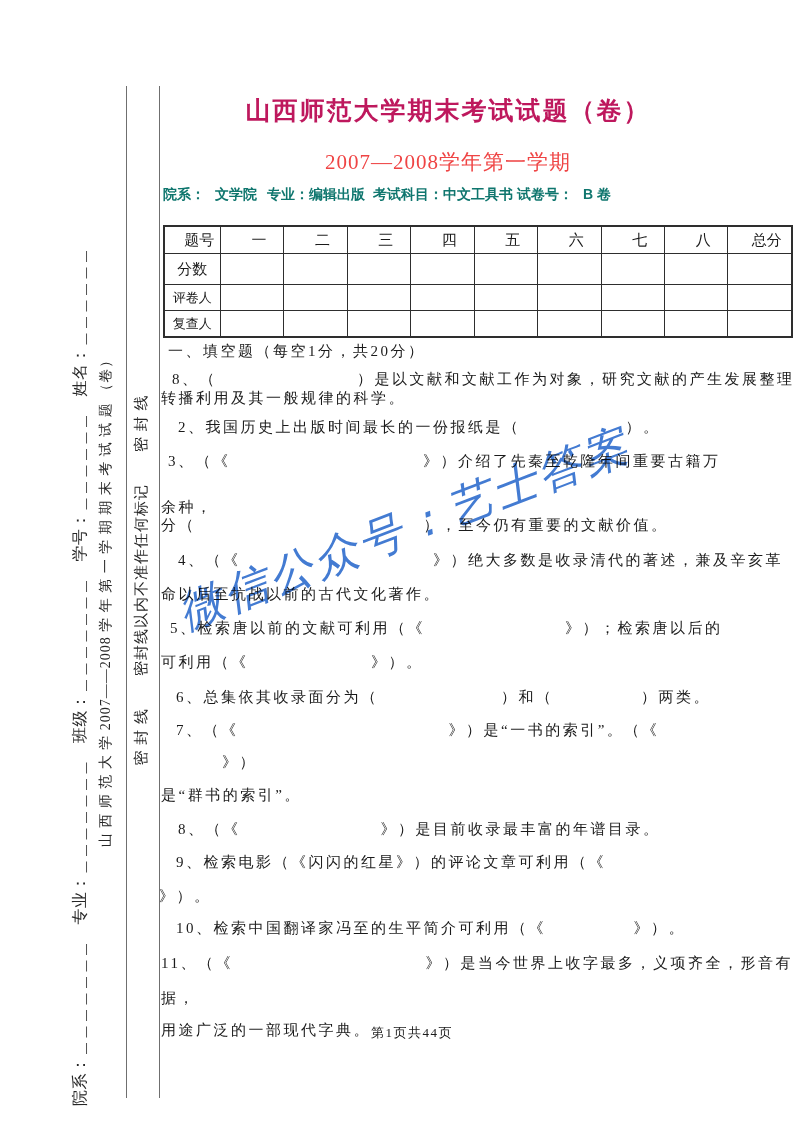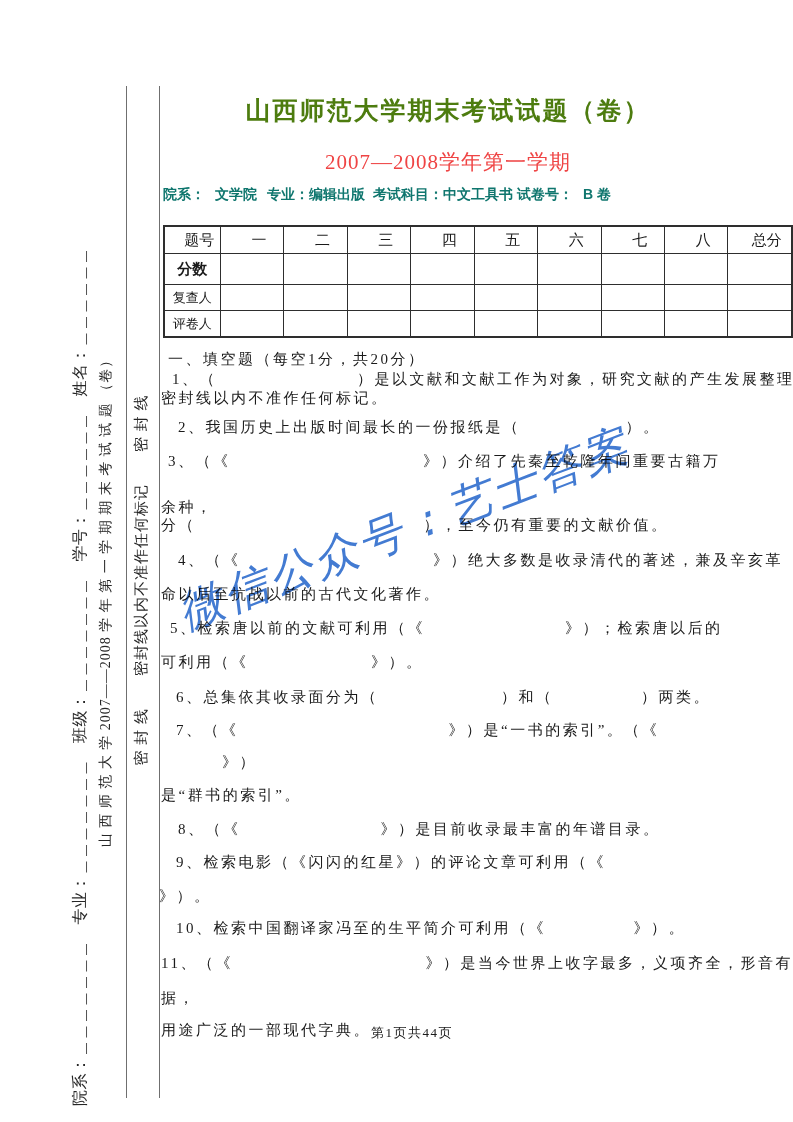--- a/index.html
+++ b/index.html
@@ -21,21 +21,21 @@
     color:#262626;text-align:center;
   }
   .rot.fields{width:860px;height:20px;left:-350px;top:667px;font-size:16px;letter-spacing:0.5px;}
   .rot.school{width:560px;height:20px;left:-173px;top:590px;font-size:14px;letter-spacing:1px;}
   .rot.seal{width:390px;height:20px;left:-53px;top:570px;font-size:15px;letter-spacing:1px;}
 
   
   .title{
     position:absolute;left:163px;top:94px;width:570px;text-align:center;
     font-family:"Liberation Sans","DejaVu Sans",sans-serif;
-    font-weight:bold;font-size:25px;letter-spacing:2px;color:#4d7c0f;
+    font-weight:bold;font-size:25px;letter-spacing:2px;color:#be185d;
   }
   .term{
     position:absolute;left:163px;top:148px;width:570px;text-align:center;
     font-size:21px;letter-spacing:1px;color:#ef4444;
   }
   .info-row{position:absolute;left:0;top:186px;width:793px;height:18px;
     font-family:"Liberation Sans","DejaVu Sans",sans-serif;font-weight:bold;font-size:14px;color:#0f766e;}
   .info-item{position:absolute;white-space:nowrap;}
   .info-item .gap{display:inline-block;width:10px;}
   .ii0{left:163px;} .ii1{left:267px;} .ii2{left:373px;} .ii3{left:517px;}
@@ -48,21 +48,21 @@
   table.score td{
     border:1px solid #2e2e2e;text-align:center;vertical-align:middle;
     padding:0;font-size:15px;color:#1a1a1a;overflow:hidden;
   }
   table.score{border:2px solid #2e2e2e;}
   td.c0{width:48px;}
   td.cc{width:58px;}
   tr.r-head td{height:26px;padding-left:14px;}
   tr.r-score td{height:30px;}
   tr.r-small td{height:25px;font-size:13px;}
-  tr.r-score td.c0{font-weight:bold;}
+  tr.r-score td.c0{font-weight:normal;}
 
   
   .line{
     position:absolute;white-space:nowrap;font-size:15px;letter-spacing:2.5px;
     color:#1b1b1b;line-height:18px;
   }
 
   .footer{
     position:absolute;left:371px;top:1024px;font-size:13px;letter-spacing:1.5px;color:#1b1b1b;
   }
@@ -118,49 +118,49 @@
           <td class="cc"></td>
           <td class="cc"></td>
           <td class="cc"></td>
           <td class="cc"></td>
           <td class="cc"></td>
           <td class="cc"></td>
           <td class="cc"></td>
           <td class="cc"></td>
     </tr>
     <tr class="r-small">
-      <td class="c0">复查人</td>
+      <td class="c0">评卷人</td>
       <td class="cc"></td>
           <td class="cc"></td>
           <td class="cc"></td>
           <td class="cc"></td>
           <td class="cc"></td>
           <td class="cc"></td>
           <td class="cc"></td>
           <td class="cc"></td>
           <td class="cc"></td>
     </tr>
     <tr class="r-small">
-      <td class="c0">评卷人</td>
+      <td class="c0">复查人</td>
       <td class="cc"></td>
           <td class="cc"></td>
           <td class="cc"></td>
           <td class="cc"></td>
           <td class="cc"></td>
           <td class="cc"></td>
           <td class="cc"></td>
           <td class="cc"></td>
           <td class="cc"></td>
     </tr>
   </tbody>
     </table>
 
-  <div class="line" style="top:350px;left:168px">一、填空题（每空1分，共20分）</div>
-  <div class="line" style="top:370px;left:172px">1、（　　　　　　　　）是以文献和文献工作为对象，研究文献的产生发展整理</div>
-  <div class="line" style="top:389px;left:161px">密封线以内不准作任何标记。</div>
+  <div class="line" style="top:342px;left:168px">一、填空题（每空1分，共20分）</div>
+  <div class="line" style="top:370px;left:172px">8、（　　　　　　　　）是以文献和文献工作为对象，研究文献的产生发展整理</div>
+  <div class="line" style="top:389px;left:161px">转播利用及其一般规律的科学。</div>
   <div class="line" style="top:418px;left:178px">2、我国历史上出版时间最长的一份报纸是（　　　　　　）。</div>
   <div class="line" style="top:452px;left:168px">3、（《　　　　　　　　　　　》）介绍了先秦至乾隆年间重要古籍万</div>
   <div class="line" style="top:498px;left:161px">余种，</div>
   <div class="line" style="top:516px;left:161px">分（　　　　　　　　　　　　　），至今仍有重要的文献价值。</div>
   <div class="line" style="top:551px;left:178px">4、（《　　　　　　　　　　　》）绝大多数是收录清代的著述，兼及辛亥革</div>
   <div class="line" style="top:585px;left:161px">命以后至抗战以前的古代文化著作。</div>
   <div class="line" style="top:619px;left:170px">5、检索唐以前的文献可利用（《　　　　　　　　》）；检索唐以后的</div>
   <div class="line" style="top:653px;left:161px">可利用（《　　　　　　　》）。</div>
   <div class="line" style="top:688px;left:176px">6、总集依其收录面分为（　　　　　　　）和（　　　　　）两类。</div>
   <div class="line" style="top:721px;left:176px">7、（《　　　　　　　　　　　　》）是“一书的索引”。（《</div>

